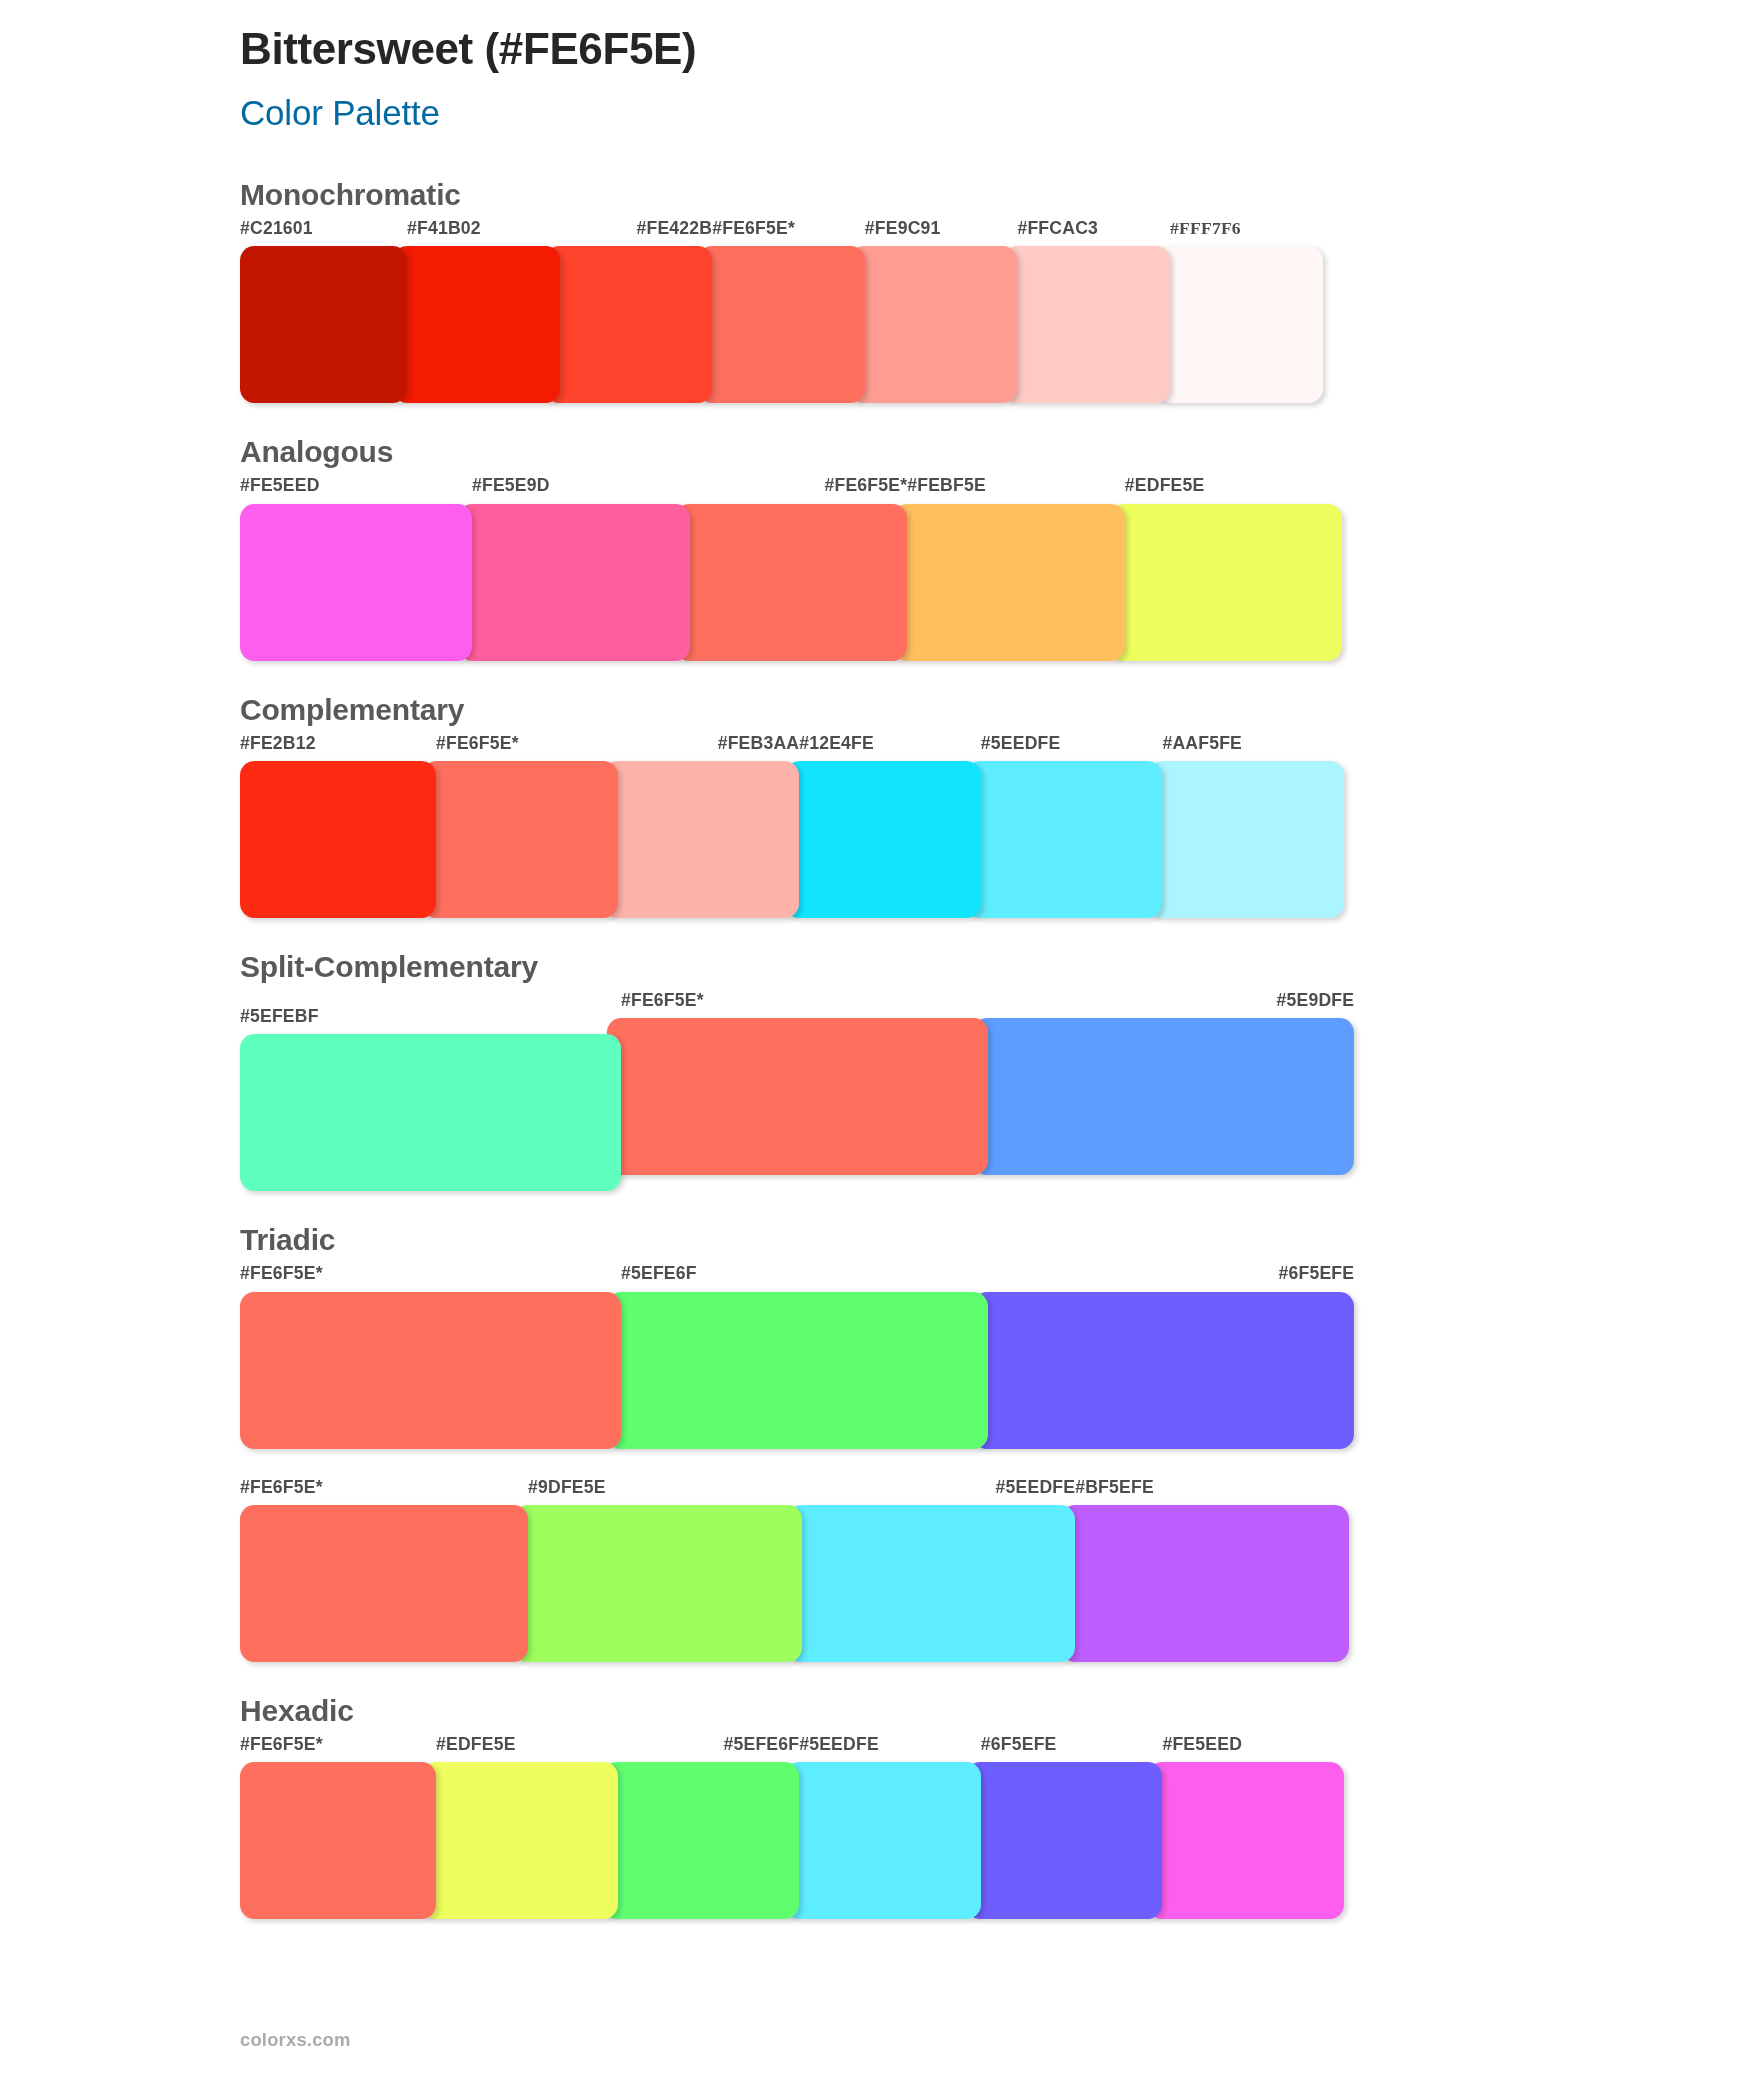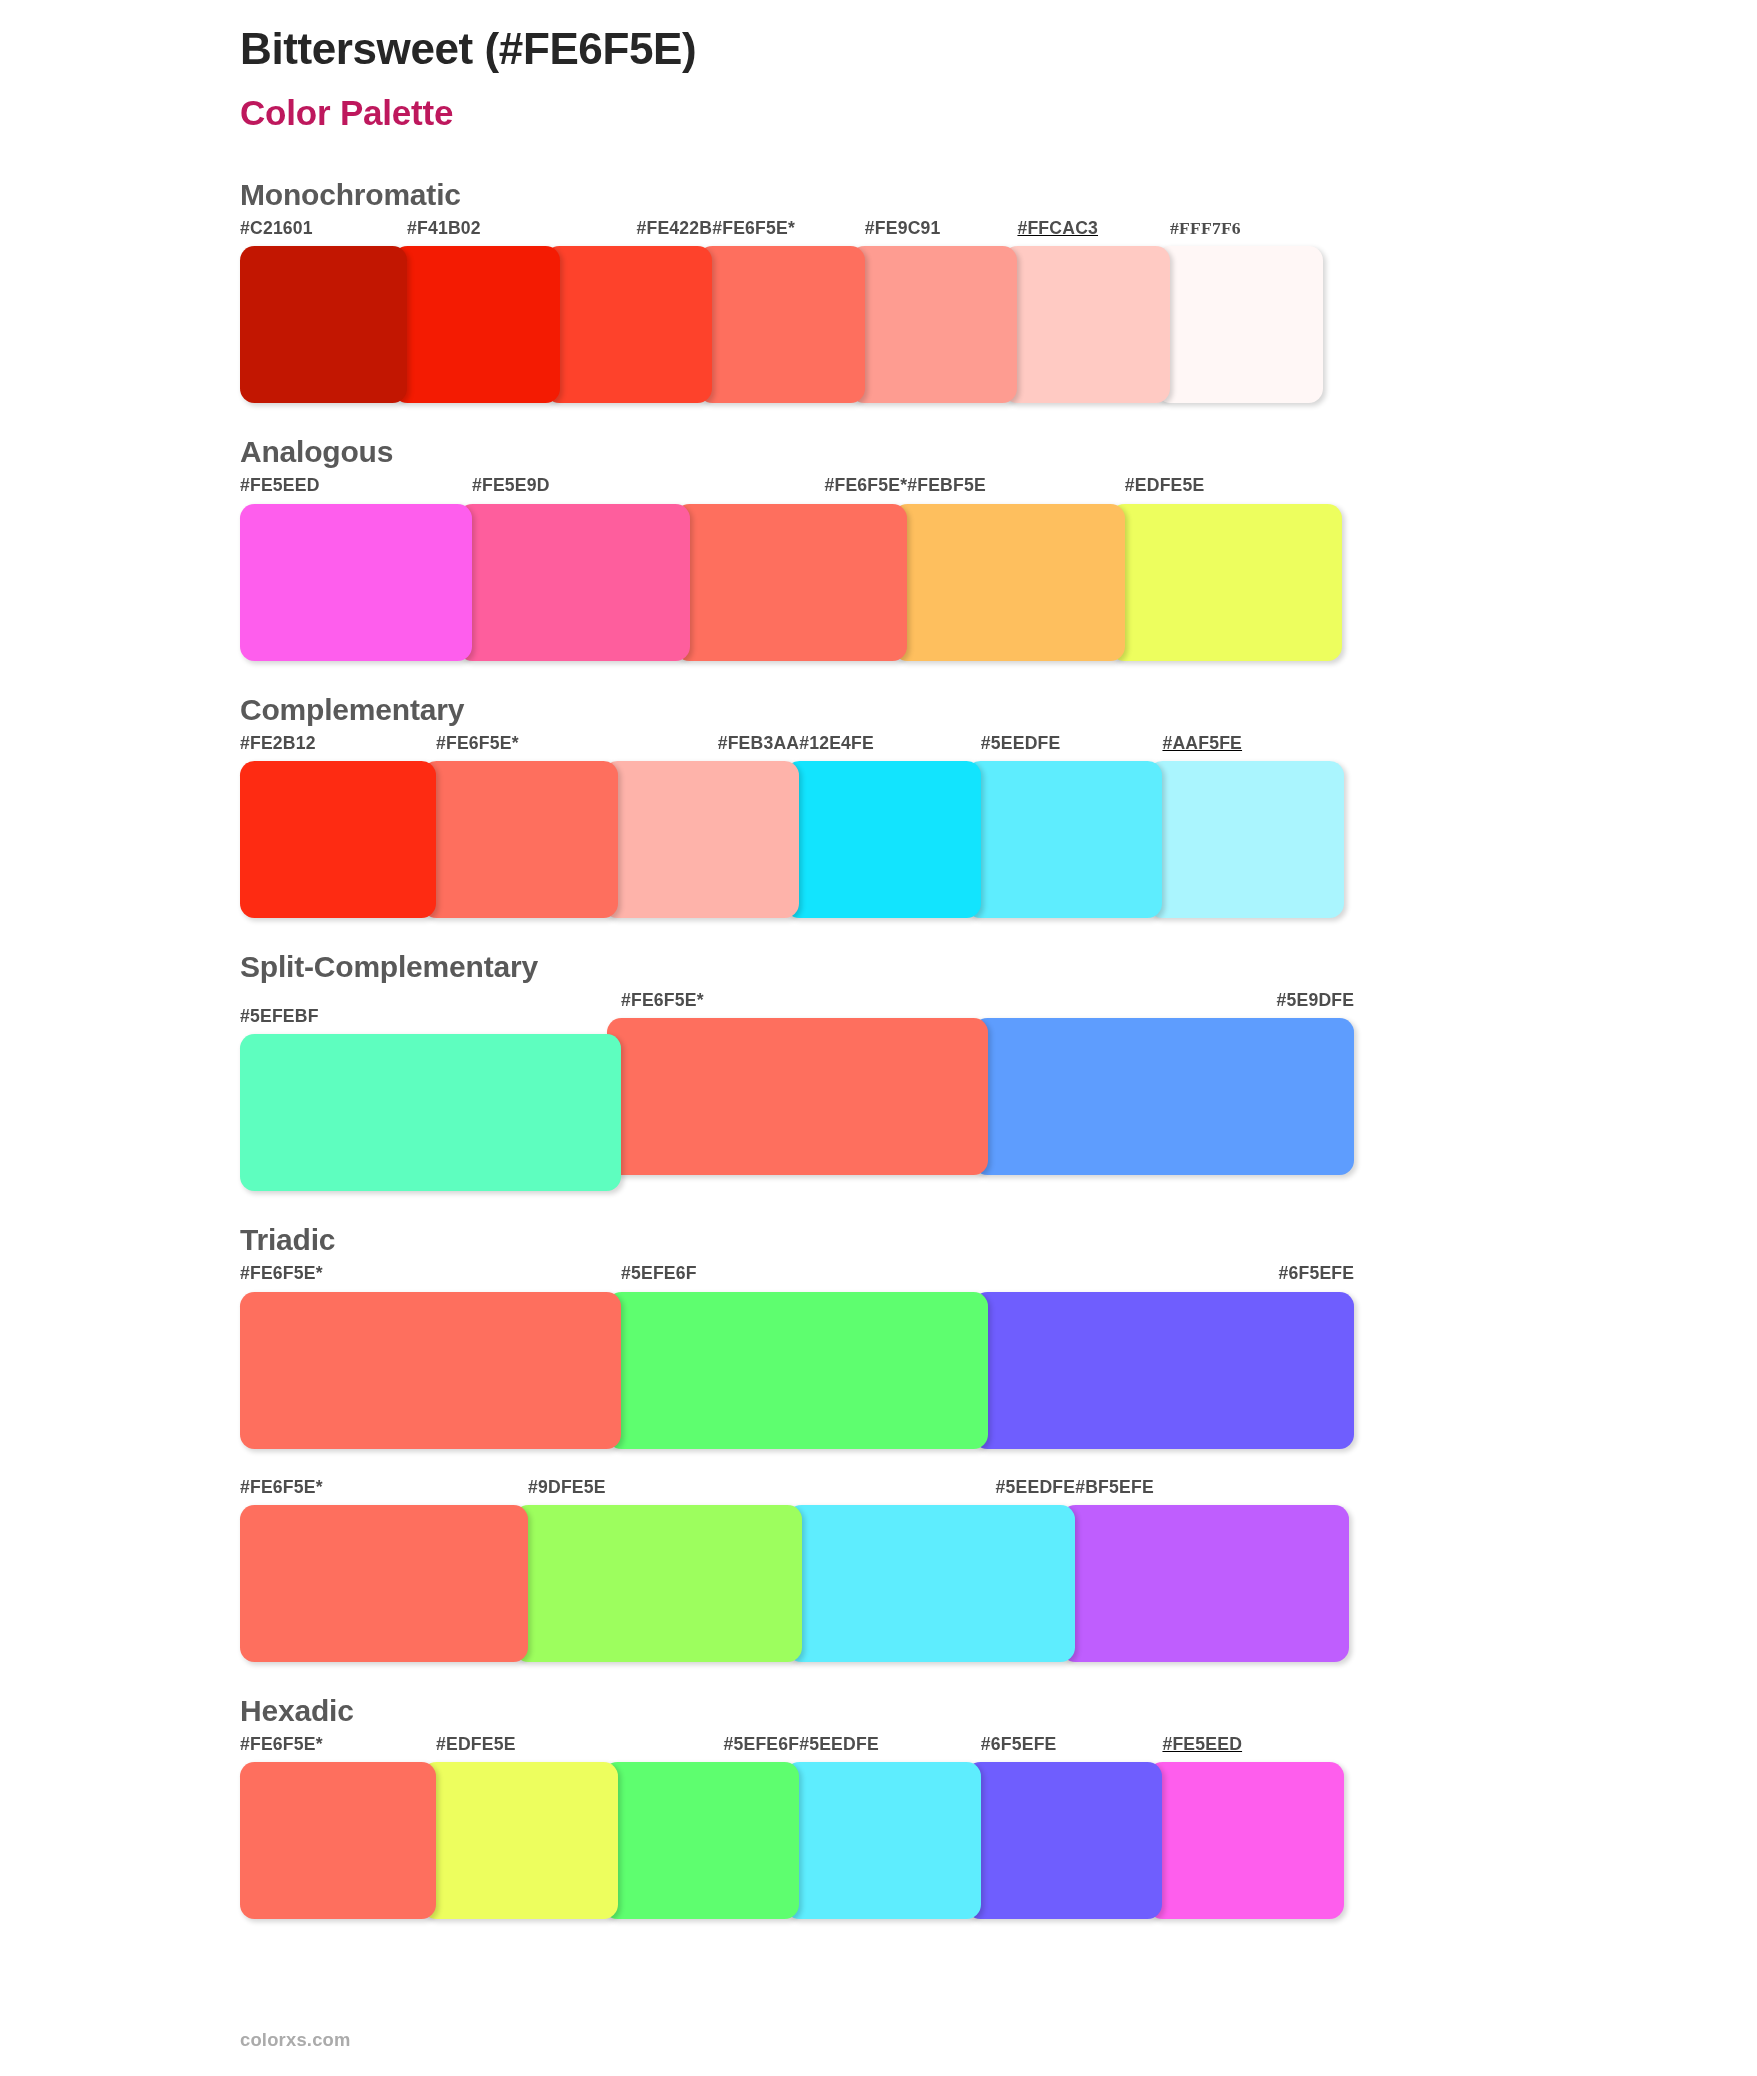--- a/index.html
+++ b/index.html
@@ -30,22 +30,22 @@
     font-size: 44px;
     font-weight: bold;
     color: #262626;
     letter-spacing: -0.4px;
     line-height: 1.15;
     margin: 0;
     padding: 0;
   }
   .page-subtitle {
     font-size: 35px;
-    font-weight: bold;
-    color: #be185d;
+    font-weight: normal;
+    color: #0369a1;
     letter-spacing: -0.2px;
     line-height: 1.2;
     margin: 17.6px 0 0 0;
     padding: 0;
   }
 
   
   .sections {
     margin-top: 42px;
   }
@@ -81,21 +81,21 @@
     height: 157px;
     border-radius: 14.4px;
     box-shadow: 2.4px 2.4px 5.6px rgba(0,0,0,0.16);
   }
   
   .swatch:nth-child(1) { z-index: 20; }
   .swatch:nth-child(2) { z-index: 19; }
   .swatch:nth-child(3) { z-index: 18; text-align: right; }
   .swatch:nth-child(4) { z-index: 17; }
   .swatch:nth-child(5) { z-index: 16; }
-  .swatch:nth-child(6) { z-index: 15; text-decoration: underline; }
+  .swatch:nth-child(6) { z-index: 15; }
   .swatch:nth-child(7) { z-index: 14; font-family: Liberation Serif, serif; }
 
   
   .section + .section { margin-top: 30px; }
 
   
   .footer {
     position: absolute;
     left: 240px;
     bottom: 25.6px;

